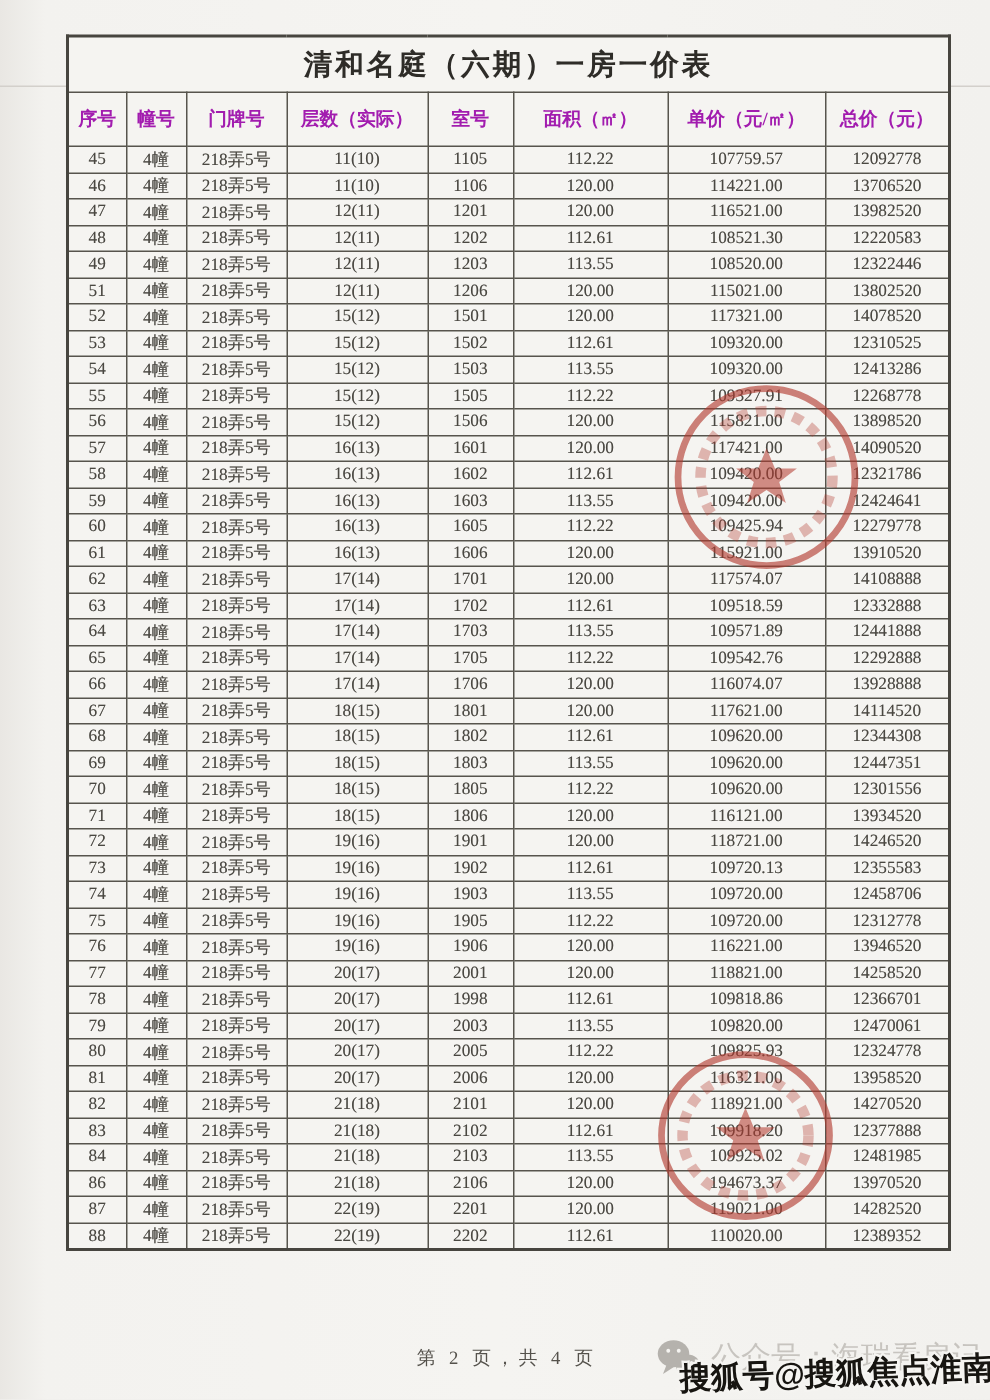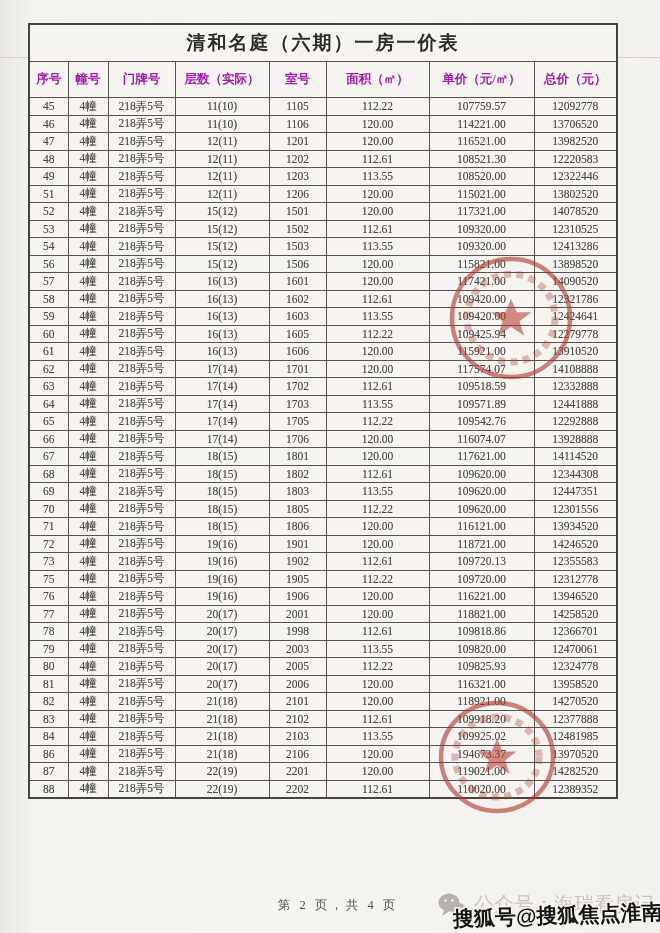--- a/index.html
+++ b/index.html
@@ -10,21 +10,21 @@
   }
   .page{
     position:relative;width:660px;height:933px;overflow:hidden;
     background:linear-gradient(90deg,#e9e7e3 0px,#f3f2ef 30px,#f5f4f1 50%,#f2f1ee 100%);
   }
   .scan-line{
     position:absolute;left:0;top:57px;width:660px;height:1px;
     background:#d3d0cb;z-index:0;
   }
   table.price-table{
-    position:absolute;left:28px;top:23px;z-index:1;
+    position:absolute;left:44px;top:23px;z-index:1;
     border-collapse:collapse;table-layout:fixed;width:588px;
     background:#f5f4f1;
     border:2px solid #47453f;
     color:#47453f;
   }
   table.price-table th,table.price-table td{
     border:1px solid #57544d;
     text-align:center;vertical-align:middle;
     padding:0;overflow:hidden;white-space:nowrap;
   }
@@ -179,20 +179,30 @@
           <td>54</td>
           <td>4幢</td>
           <td>218弄5号</td>
           <td>15(12)</td>
           <td>1503</td>
           <td>113.55</td>
           <td>109320.00</td>
           <td>12413286</td>
         </tr>
         <tr>
+          <td>55</td>
+          <td>4幢</td>
+          <td>218弄5号</td>
+          <td>15(12)</td>
+          <td>1505</td>
+          <td>112.22</td>
+          <td>109327.91</td>
+          <td>12268778</td>
+        </tr>
+        <tr>
           <td>56</td>
           <td>4幢</td>
           <td>218弄5号</td>
           <td>15(12)</td>
           <td>1506</td>
           <td>120.00</td>
           <td>115821.00</td>
           <td>13898520</td>
         </tr>
         <tr>
@@ -357,20 +367,30 @@
         </tr>
         <tr>
           <td>73</td>
           <td>4幢</td>
           <td>218弄5号</td>
           <td>19(16)</td>
           <td>1902</td>
           <td>112.61</td>
           <td>109720.13</td>
           <td>12355583</td>
+        </tr>
+        <tr>
+          <td>74</td>
+          <td>4幢</td>
+          <td>218弄5号</td>
+          <td>19(16)</td>
+          <td>1903</td>
+          <td>113.55</td>
+          <td>109720.00</td>
+          <td>12458706</td>
         </tr>
         <tr>
           <td>75</td>
           <td>4幢</td>
           <td>218弄5号</td>
           <td>19(16)</td>
           <td>1905</td>
           <td>112.22</td>
           <td>109720.00</td>
           <td>12312778</td>

